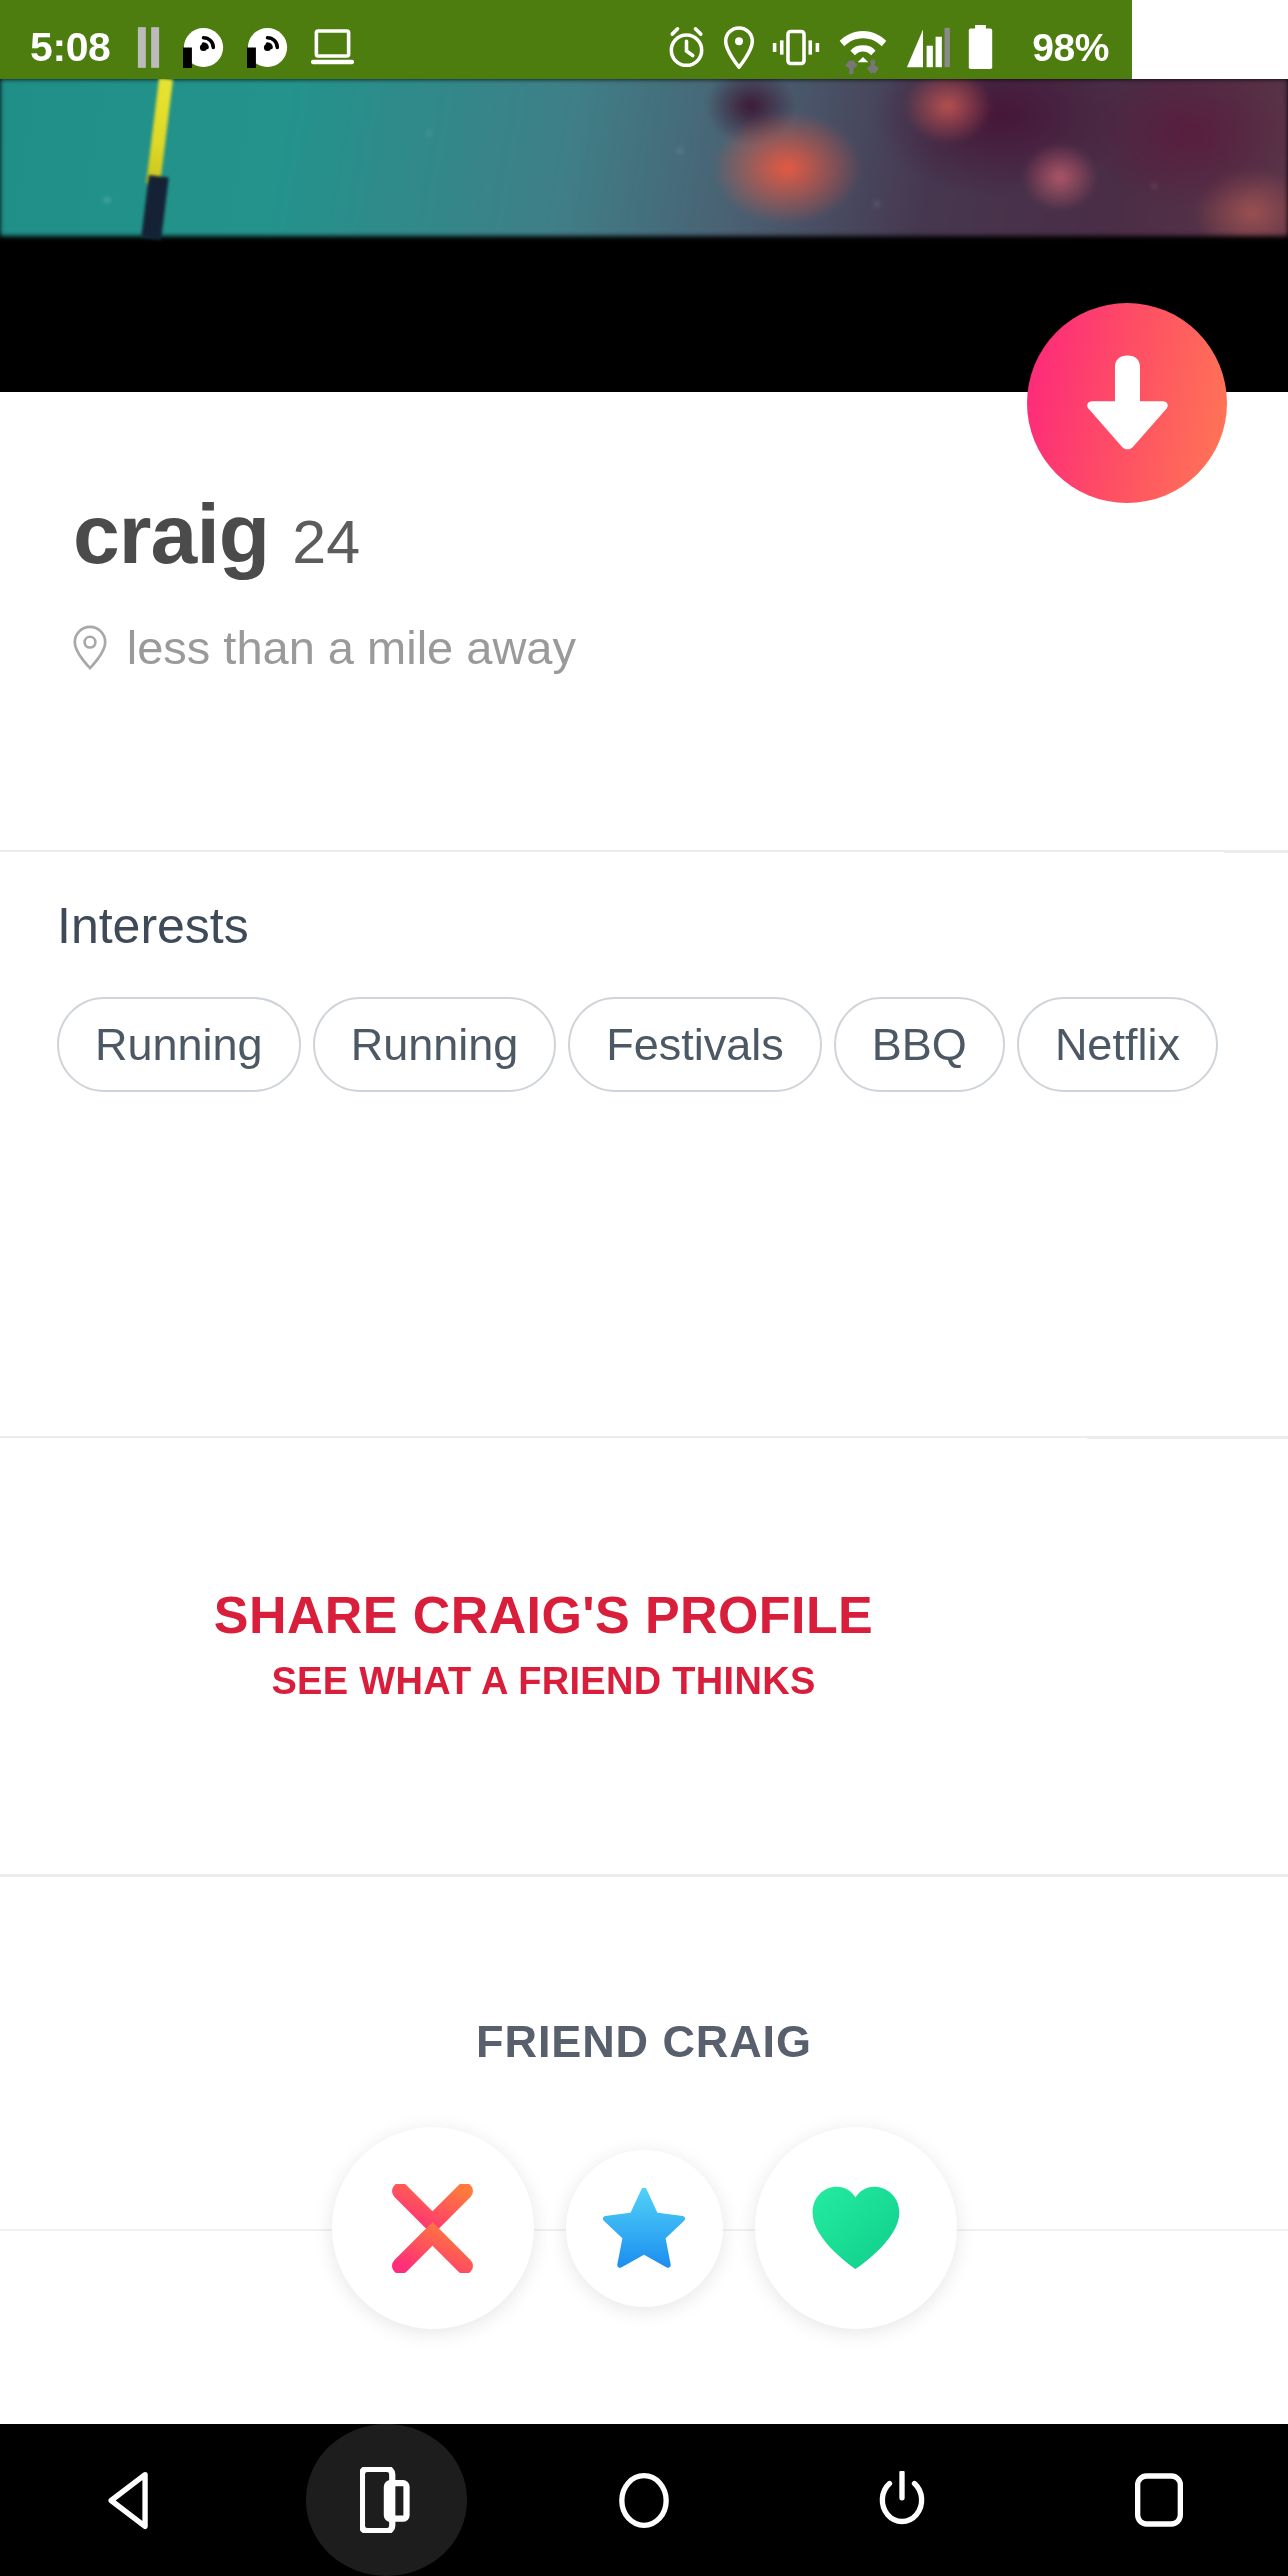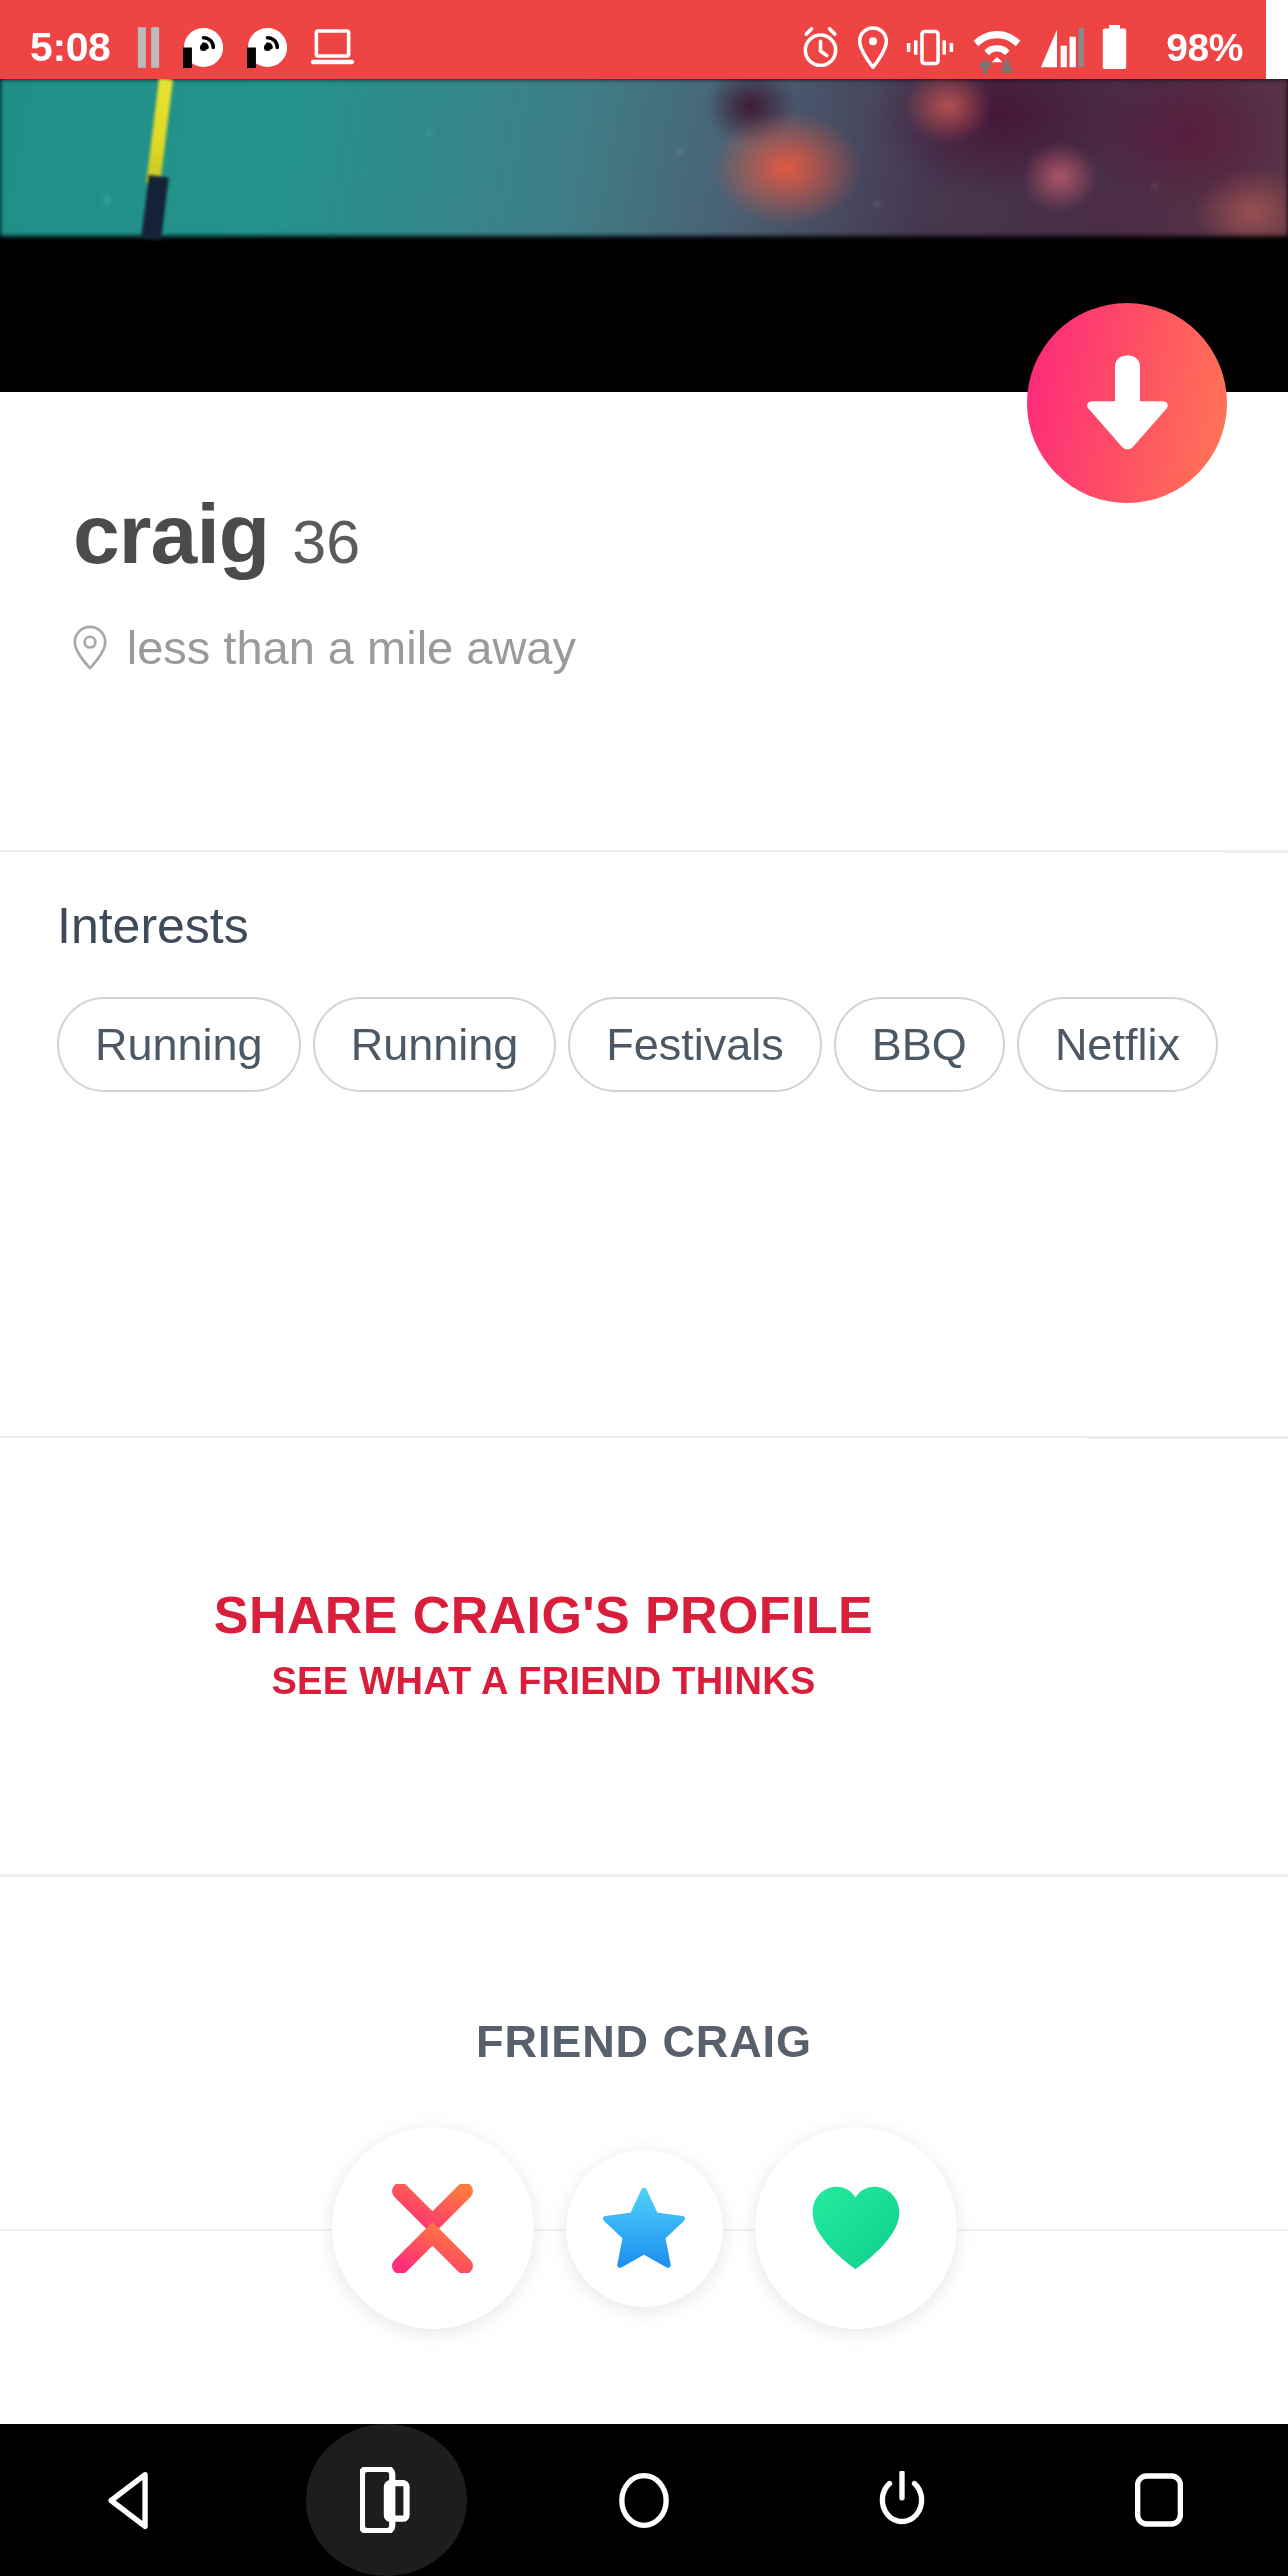--- a/index.html
+++ b/index.html
@@ -6,22 +6,22 @@
   html,body{ width:1288px; height:2576px; }
   body{
     font-family:"Liberation Sans", sans-serif;
     background:#ffffff;
     overflow:hidden;
     position:relative;
   }
 
   
   .status-bar{
-    position:absolute; top:0; left:0; width:1266px; height:79px;
-    background:#ef4444; display:flex; align-items:center;
+    position:absolute; top:0; left:0; width:1132px; height:79px;
+    background:#4d7c0f; display:flex; align-items:center;
     padding:16px 23px 0 30px;
   }
   .status-time{
     color:#fff; font-size:41px; font-weight:700; letter-spacing:-0.4px;
     line-height:1;
   }
   .status-left-icons{ display:flex; align-items:center; gap:23px; margin-left:27px; }
   .status-right{ margin-left:auto; display:flex; align-items:center; gap:16px; }
   .sb-ico{ display:block; }
   .battery-pct{ color:#fff; font-size:39px; font-weight:700; margin-left:21px; letter-spacing:-0.4px;}
@@ -209,21 +209,21 @@
 
 <div class="fab">
   <svg width="93" height="102" viewBox="0 0 104 114">
     <path d="M52 4c-9 0-14 5-14 13v38H13c-6 0-8 5-4 9l36 41c4 5 10 5 14 0l36-41c4-4 2-9-4-9H66V17c0-8-5-13-14-13z" fill="#fff"></path>
   </svg>
 </div>
 
 <div class="profile-head">
   <div class="name-row">
     <span class="p-name">craig</span>
-    <span class="p-age">36</span>
+    <span class="p-age">24</span>
   </div>
   <div class="dist-row">
     <svg width="34" height="45" viewBox="0 0 38 50">
       <path d="M19 2C9.6 2 2 9.6 2 19c0 12 17 29 17 29s17-17 17-29C36 9.6 28.4 2 19 2z" fill="none" stroke="#a8a8a8" stroke-width="3"></path>
       <circle cx="19" cy="19" r="6" fill="none" stroke="#a8a8a8" stroke-width="3"></circle>
     </svg>
     <span class="dist-text">less than a mile away</span>
   </div>
 </div>
 

